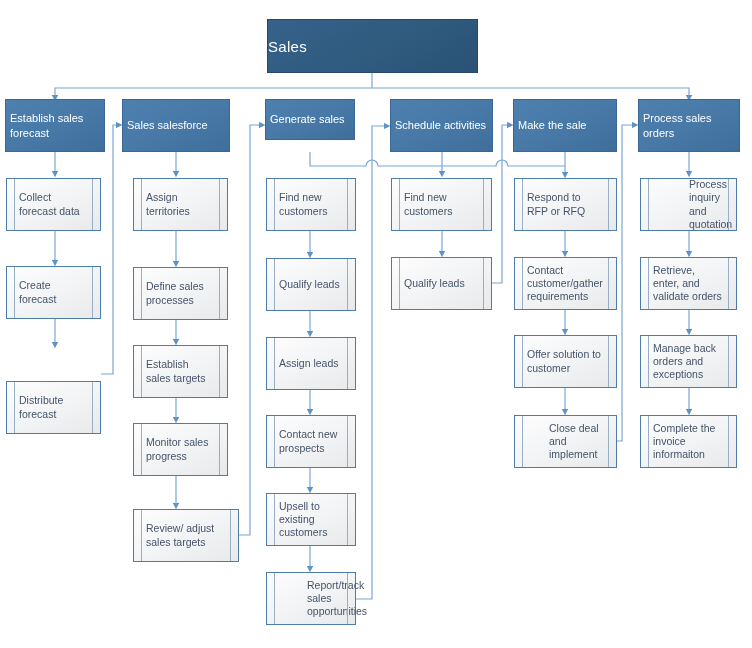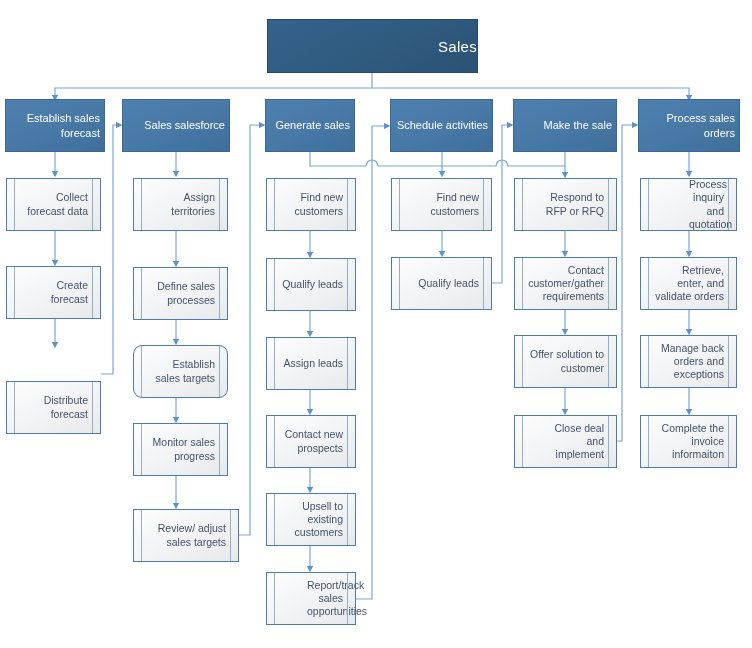--- a/index.html
+++ b/index.html
@@ -2,21 +2,21 @@
 <html><head>
 <meta charset="utf-8">
 <style>
   html,body{margin:0;padding:0;background:#ffffff;}
   #canvas{
     position:relative;width:752px;height:648px;background:#ffffff;overflow:hidden;
     font-family:"Liberation Sans", sans-serif;
   }
   #connector-layer{position:absolute;left:0;top:0;z-index:1;}
   .cline{fill:none;stroke:#79A7D3;stroke-width:1.2px;}
-  .node{position:absolute;box-sizing:border-box;display:flex;align-items:center;justify-content:center;text-align:right;z-index:2;}
+  .node{position:absolute;box-sizing:border-box;display:flex;align-items:center;justify-content:center;text-align:left;z-index:2;}
   .root-node{
     background:linear-gradient(150deg,#36618A 0%,#2F5B7F 55%,#2A527464 100%),#2F5B7F;
     background:linear-gradient(150deg,#36618A 0%,#2F5B7F 55%,#2A5274 100%);
     border:1px solid #24496B;color:#ffffff;font-size:15px;letter-spacing:.3px;
   }
   .header-node{
     background:linear-gradient(155deg,#4E80AF 0%,#4778A6 55%,#3F6E99 100%);
     border:1px solid #3A6795;color:#ffffff;font-size:11px;line-height:1.3;padding:2px 4px;
   }
   .step-node{
@@ -106,30 +106,30 @@
       </div>
       <div class="node header-node" style="left: 122px; top: 99px; width: 108px; height: 53px;">
         <span class="lbl">Sales salesforce</span>
       </div>
       <div class="node step-node" style="left: 133px; top: 178px; width: 95px; height: 53px;">
         <span class="lbl">Assign territories</span>
       </div>
       <div class="node step-node" style="left: 133px; top: 267px; width: 95px; height: 53px;">
         <span class="lbl">Define sales processes</span>
       </div>
-      <div class="node step-node" style="left: 133px; top: 345px; width: 95px; height: 53px; border-radius: 9px;">
+      <div class="node step-node" style="left: 133px; top: 345px; width: 95px; height: 53px;">
         <span class="lbl">Establish sales targets</span>
       </div>
       <div class="node step-node" style="left: 133px; top: 423px; width: 95px; height: 53px;">
         <span class="lbl">Monitor sales progress</span>
       </div>
       <div class="node step-node" style="left: 133px; top: 509px; width: 106px; height: 53px;">
         <span class="lbl">Review/ adjust sales targets</span>
       </div>
-      <div class="node header-node" style="left: 265px; top: 99px; width: 90px; height: 53px;">
+      <div class="node header-node" style="left: 265px; top: 99px; width: 90px; height: 41px;">
         <span class="lbl">Generate sales</span>
       </div>
       <div class="node step-node" style="left: 266px; top: 178px; width: 90px; height: 53px;">
         <span class="lbl">Find new customers</span>
       </div>
       <div class="node step-node" style="left: 266px; top: 258px; width: 90px; height: 53px;">
         <span class="lbl">Qualify leads</span>
       </div>
       <div class="node step-node" style="left: 266px; top: 337px; width: 90px; height: 53px;">
         <span class="lbl">Assign leads</span>

